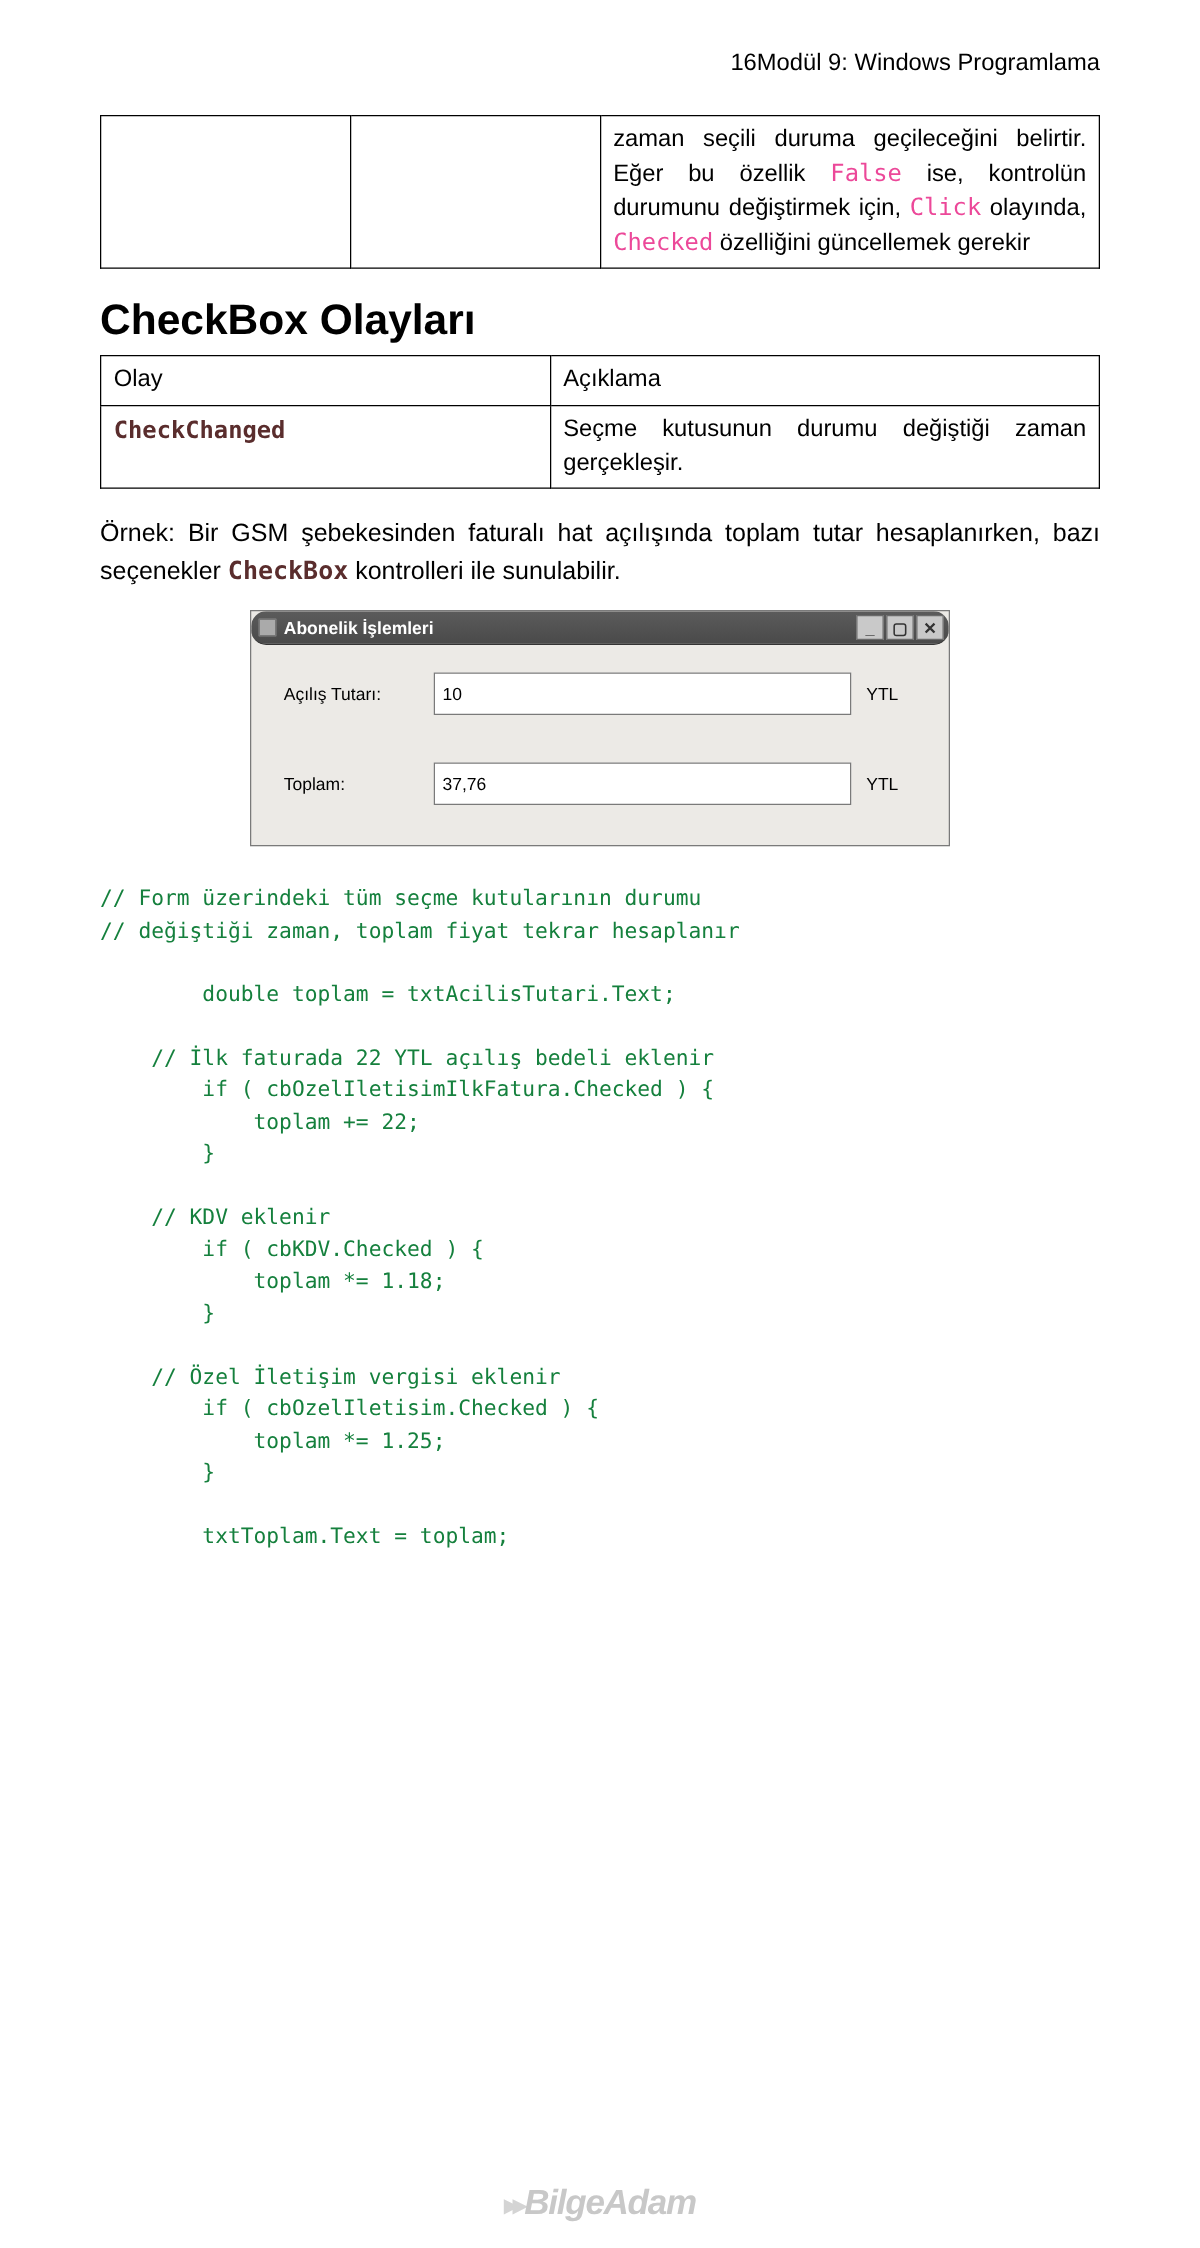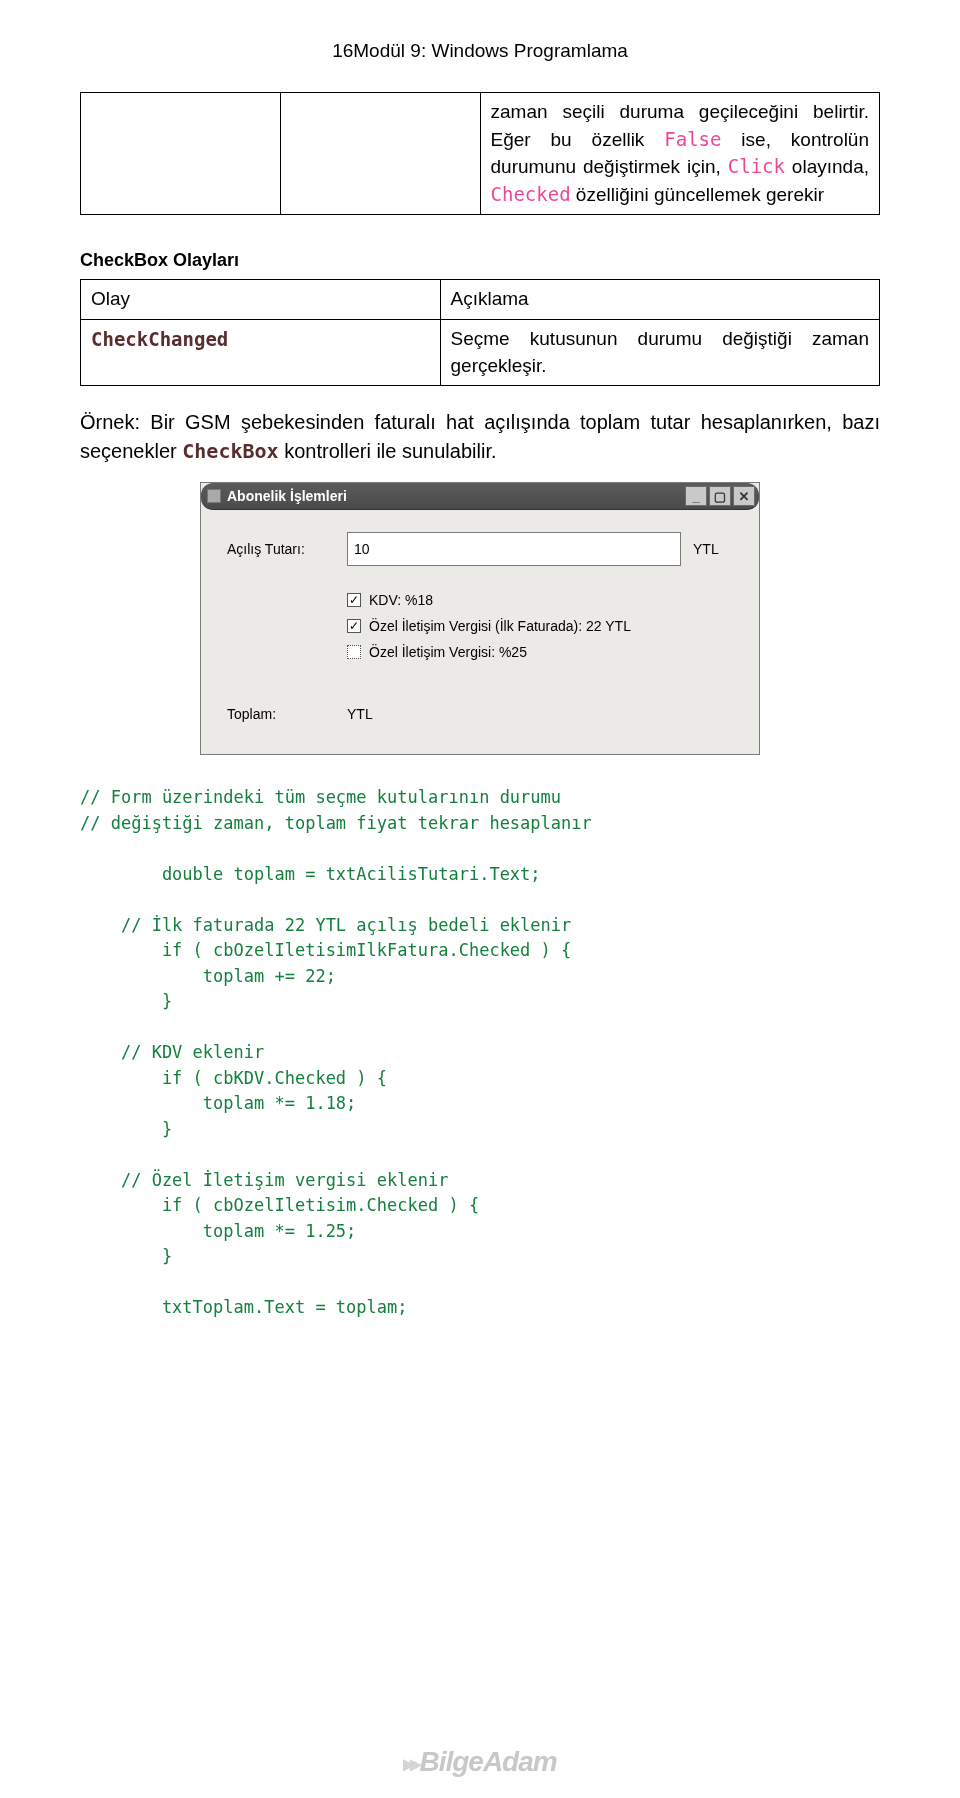--- a/index.html
+++ b/index.html
@@ -7,21 +7,21 @@
     width: 960px;
     height: 1798px;
     background: #ffffff;
     font-family: Arial, Helvetica, sans-serif;
     color: #000;
     position: relative;
     padding: 40px 80px 40px 80px;
   }
   .page-header {
     display: flex;
-    justify-content: center;
+    justify-content: flex-end;
     font-size: 19px;
     margin-bottom: 30px;
   }
   .page-num { font-weight: normal; }
   .page-title { font-weight: normal; }
   .prop-table, .event-table {
     width: 100%;
     border-collapse: collapse;
     margin-top: 8px;
   }
@@ -33,23 +33,23 @@
     line-height: 1.4;
   }
   .prop-table .col-a { width: 25%; }
   .prop-table .col-b { width: 25%; }
   .prop-table .col-c { width: 50%; text-align: justify; }
   .event-table .col-a { width: 45%; }
   .event-table .col-b { width: 55%; text-align: justify; }
   .code-token { font-family: "Lucida Console", Monaco, monospace; color: #ec4899; }
   .code-token-bold { font-family: "Lucida Console", Monaco, monospace; color: #5a2d2d; font-weight: bold; }
   .section-heading {
-    font-size: 18px;
-    font-weight: bold;
-    margin-top: 35px;
+    font-size: 34px;
+    font-weight: bold;
+    margin-top: 22px;
     margin-bottom: 4px;
   }
   .example-text {
     font-size: 20px;
     line-height: 1.45;
     text-align: justify;
     margin-top: 22px;
     margin-bottom: 16px;
   }
   
@@ -191,37 +191,24 @@
           <span>✕</span>
         </div>
     </div>
   </div>
   <div class="form-body">
     <div class="form-row">
       <div class="form-label">Açılış Tutarı:</div>
       <input class="text-input" value="10" style="">
       <div class="unit">YTL</div>
     </div>
-    <div class="cb-group">
-      <div class="cb-row">
-        <div class="cb-box cb-checked"></div>
-        <span>KDV: %18</span>
-      </div>
-      <div class="cb-row">
-        <div class="cb-box cb-checked"></div>
-        <span>Özel İletişim Vergisi (İlk Faturada): 22 YTL</span>
-      </div>
-      <div class="cb-row">
-        <div class="cb-box readonly"></div>
-        <span>Özel İletişim Vergisi: %25</span>
-      </div>
-    </div>
     <div class="spacer"></div>
     <div class="form-row">
       <div class="form-label">Toplam:</div>
+      <input class="text-input" value="37,76" style="">
       <div class="unit">YTL</div>
     </div>
   </div>
 </div>
 
 <div class="code-block">// Form üzerindeki tüm seçme kutularının durumu
 // değiştiği zaman, toplam fiyat tekrar hesaplanır
 
         double toplam = txtAcilisTutari.Text;
 

